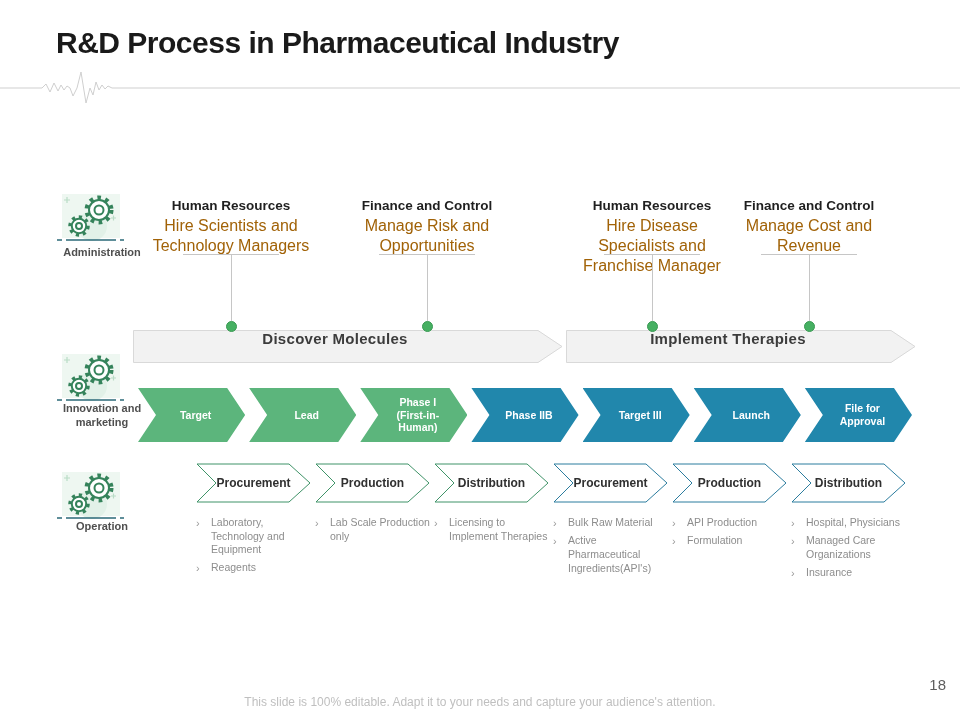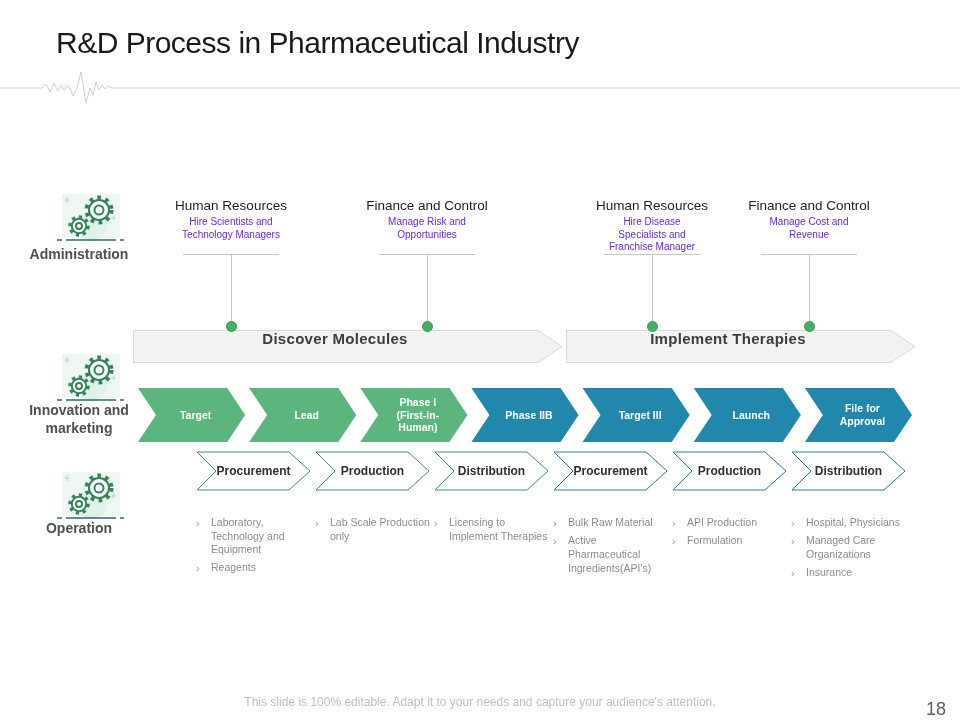--- a/index.html
+++ b/index.html
@@ -2,34 +2,34 @@
 <html><head>
 <meta charset="utf-8">
 <style>
   html,body{margin:0;padding:0;background:#fff;}
   #slide{
     position:relative;width:960px;height:720px;background:#ffffff;overflow:hidden;
     font-family:"Liberation Sans","DejaVu Sans",sans-serif;
   }
   
   .title{
-    position:absolute;left:56px;top:26px;font-size:30px;font-weight:400;
+    position:absolute;left:56px;top:26px;font-size:30px;font-weight:700;
     color:#1a1a1a;letter-spacing:-0.5px;white-space:nowrap;
   }
   .pulse-line{position:absolute;left:0;top:72px;}
   
   .dept-icon{position:absolute;left:52px;width:76px;height:58px;}
   .dept-label{
-    position:absolute;left:17px;width:124px;text-align:center;
-    font-size:14px;font-weight:700;color:#4f4f4f;white-space:pre-line;line-height:1.25;
+    position:absolute;left:40px;width:124px;text-align:center;
+    font-size:11px;font-weight:700;color:#4f4f4f;white-space:pre-line;line-height:1.25;
   }
   
   .acol{position:absolute;width:190px;text-align:center;}
-  .acol-title{font-size:13.5px;font-weight:400;color:#1f1f1f;margin-bottom:3px;}
-  .acol-desc{font-size:10px;color:#6d28d9;line-height:1.25;white-space:pre-line;}
+  .acol-title{font-size:13.5px;font-weight:700;color:#1f1f1f;margin-bottom:3px;}
+  .acol-desc{font-size:16px;color:#a16207;line-height:1.25;white-space:pre-line;}
   .acol-rule{position:absolute;height:0;border-top:1px solid #c6c6c6;width:96px;top:254px;}
   .acol-drop{position:absolute;width:0;border-left:1px solid #c6c6c6;top:255px;height:66px;}
   .acol-dot{
     position:absolute;top:321px;width:11px;height:11px;border-radius:50%;
     background:#46b062;border:1px solid #3a9a53;box-sizing:border-box;z-index:3;
   }
   
   .stage{position:absolute;top:330px;height:16px;}
   .stage svg{position:absolute;left:0;top:0;}
   .stage-label{
@@ -42,39 +42,39 @@
     flex:1;display:flex;align-items:center;justify-content:center;
     clip-path:polygon(0 0,calc(100% - 18px) 0,100% 50%,calc(100% - 18px) 100%,0 100%,18px 50%);
   }
   .chev.green{background:#5cb57c;}
   .chev.teal{background:#2187ac;}
   .chev-label{
     font-size:10.5px;font-weight:700;color:#ffffff;text-align:center;
     line-height:1.2;white-space:pre-line;padding-left:8px;
   }
   
-  .op-row{position:absolute;left:196px;top:451px;width:710px;height:40px;display:flex;gap:4px;justify-content:center;}
+  .op-row{position:absolute;left:196px;top:463px;width:710px;height:40px;display:flex;gap:4px;justify-content:center;}
   .op-chev{position:relative;width:115px;height:40px;}
   .op-chev svg{position:absolute;left:0;top:0;}
   .op-chev .op-label{
     position:absolute;left:14px;right:14px;top:0;bottom:0;display:flex;align-items:center;justify-content:center;
     font-size:12px;font-weight:700;color:#303030;white-space:nowrap;
   }
   
   .bul-row{position:absolute;left:196px;top:516px;width:714px;display:flex;gap:4px;}
   .bul-col{width:115px;}
   .bul-item{display:flex;margin-bottom:4px;}
   .bul-mark{width:15px;flex:0 0 15px;color:#9a9a9a;font-size:11px;line-height:1.3;}
   .bul-text{font-size:10.5px;color:#8d8d8d;line-height:1.3;}
   
   .footer{
     position:absolute;left:0;right:0;top:695px;text-align:center;
     font-size:12px;color:#bfbfbf;
   }
-  .page-num{position:absolute;right:14px;top:699px;font-size:18px;color:#5f5f5f;}
+  .page-num{position:absolute;right:14px;top:676px;font-size:15px;color:#5f5f5f;}
 </style>
 </head>
 <body>
 
 <div id="slide">
 
   <div class="title">R&amp;D Process in Pharmaceutical Industry</div>
   <svg class="pulse-line" width="960" height="32" viewBox="0 0 960 32">
     <polyline fill="none" stroke="#cfcfcf" stroke-width="1" points="0,16 42,16 46,12 50,20 54,11 58,19 61,13 64,18 67,14 70,16 73,24 77,16 81,0 86,31 90,16 93,23 96,10 99,18 102,13 105,17 108,14 112,16 960,16"></polyline>
   </svg>

